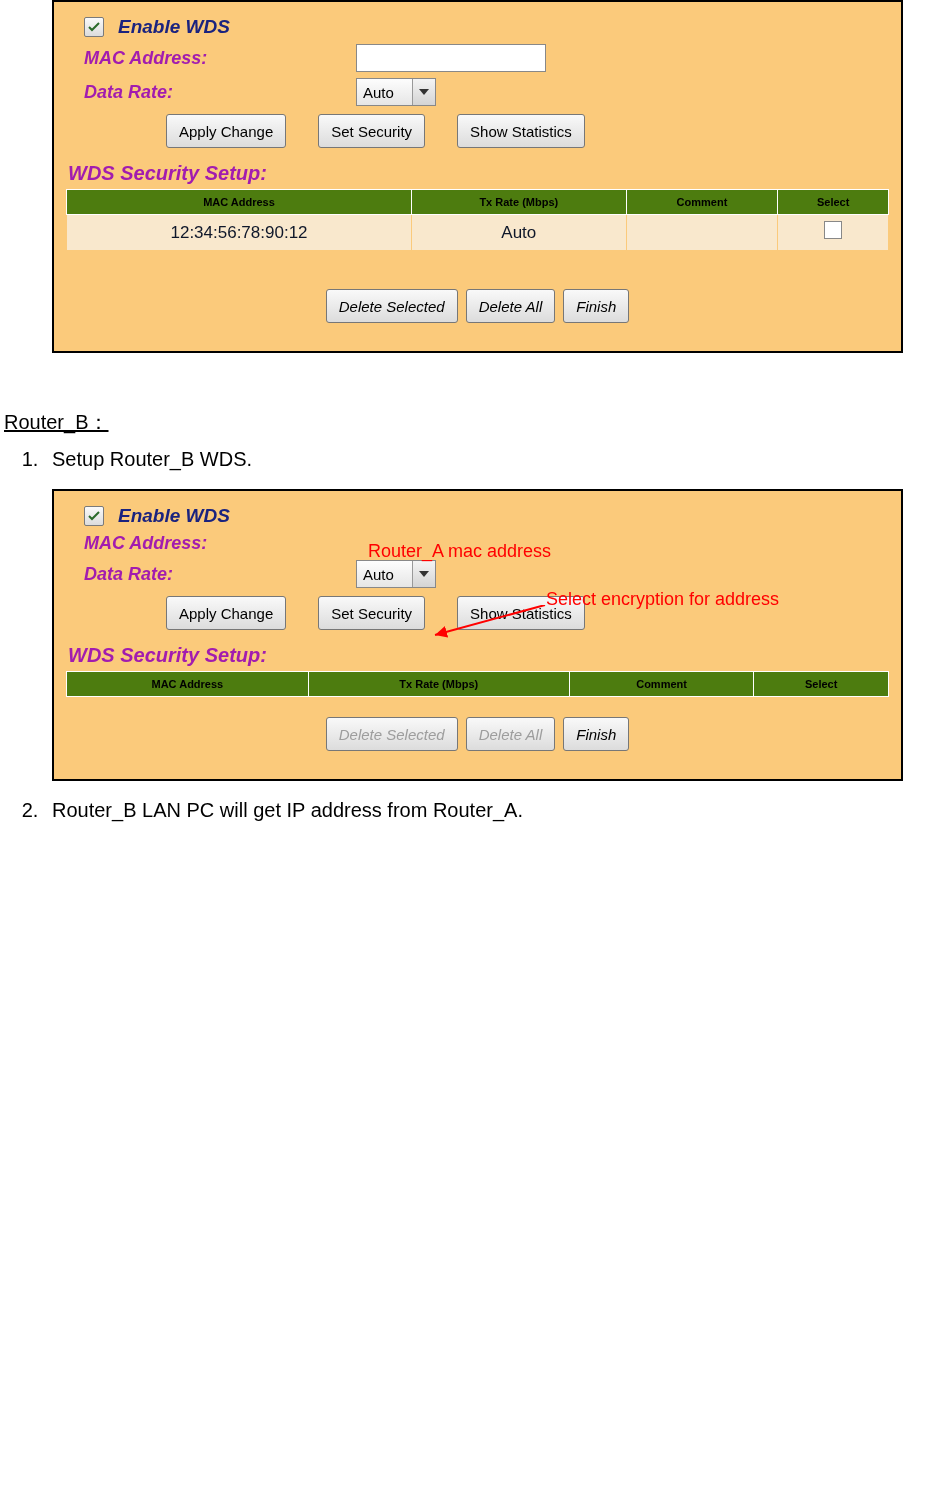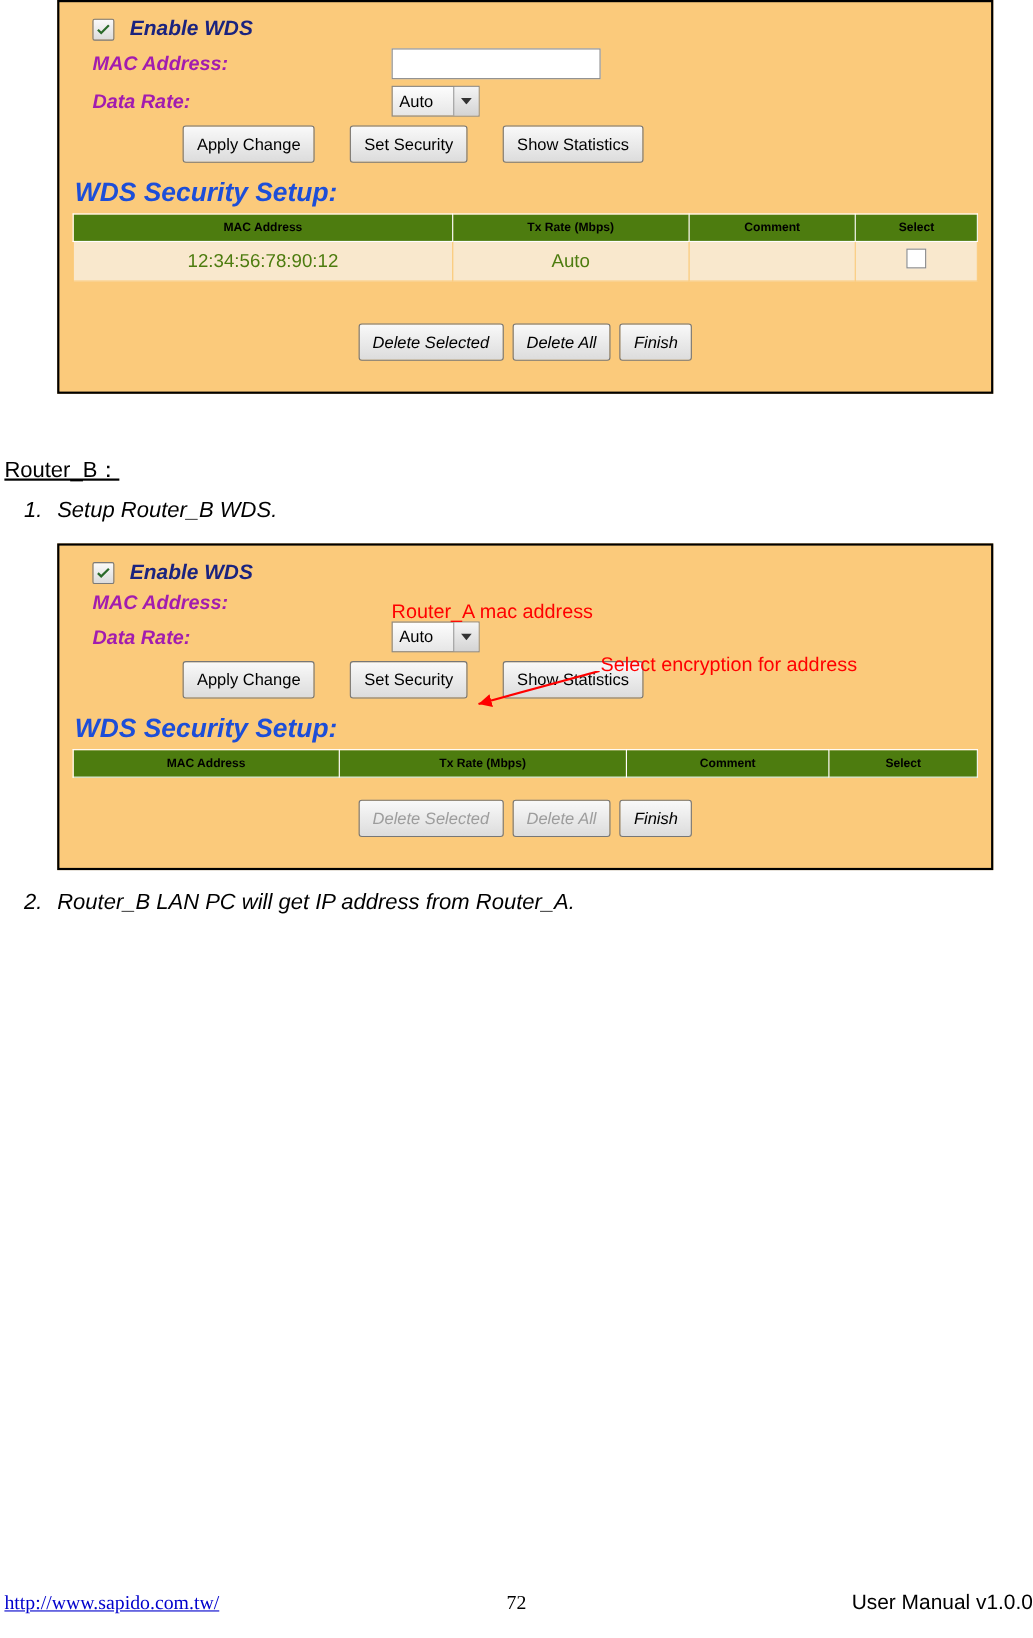--- a/index.html
+++ b/index.html
@@ -110,24 +110,24 @@
     margin: 8px 0 8px 100px;
     text-align: center;
   }
   .btn-row.center {
     justify-content: center;
     margin-left: 0;
     gap: 8px;
     font-style: italic;
   }
   .section-title {
-    color: #1d4ed8;
+    color: #a21caf;
     font-weight: bold;
     font-style: italic;
-    font-size: 24px;
+    font-size: 20px;
     margin: 14px 0 4px 2px;
   }
   table.sec {
     width: 100%;
     border-collapse: collapse;
   }
   table.sec th {
     background: #4d7c0f;
     color: #000;
     font-weight: bold;
@@ -135,21 +135,21 @@
     padding: 6px 8px;
     border: 1px solid #fff;
     text-align: center;
   }
   table.sec td {
     background: #f9e8cd;
     padding: 6px 8px;
     border: 1px solid #fbca7b;
     text-align: center;
     font-size: 17px;
-    color: #4d7c0f;
+    color: #0f172a;
   }
   .tiny-check {
     width: 16px;
     height: 16px;
     border: 1px solid #888;
     background: #fff;
     display: inline-block;
   }
   .body-text {
     font-size: 20px;
@@ -159,21 +159,20 @@
   }
   ol.steps {
     font-size: 20px;
     color: #000;
     margin: 6px 0 18px 4px;
     padding-left: 40px;
   }
   ol.steps li {
     text-indent: 8px;
     margin-bottom: 14px;
-    font-style: italic;
   }
   .annot-red {
     position: absolute;
     color: #ff0000;
     font-size: 18px;
     pointer-events: none;
   }
   .arrow-svg {
     position: absolute;
     pointer-events: none;
@@ -299,35 +298,30 @@
       </tbody>
         </table>
       <div style="height:12px"></div>
       <div class="btn-row center">
         <div class="btn disabled">Delete Selected</div>
         <div class="btn disabled">Delete All</div>
         <div class="btn">Finish</div>
       </div>
     </div>
 
-    <div class="annot-red" style="left:356px; top:52px;">Router_A mac address</div>
+    <div class="annot-red" style="left:368px; top:52px;">Router_A mac address</div>
     <div class="annot-red" style="left:546px; top:100px;">Select encryption for address</div>
     <svg class="arrow-svg" style="left:420px; top:116px;" width="130" height="40">
       <defs>
         <marker id="ah" markerWidth="8" markerHeight="8" refX="6" refY="3" orient="auto">
           <path d="M0,0 L6,3 L0,6 Z" fill="#ff0000"></path>
         </marker>
       </defs>
       <line x1="125" y1="0" x2="15" y2="30" stroke="#ff0000" stroke-width="2" marker-end="url(#ah)"></line>
     </svg>
   </div>
 
   <ol class="steps" start="2" style="margin-top:18px;">
     <li>Router_B LAN PC will get IP address from Router_A.</li>
   </ol>
 
-  <div class="footer">
-    <span class="url">http://www.sapido.com.tw/</span>
-    <span class="pg">72</span>
-    <span class="ver">User  Manual  v1.0.0</span>
-  </div>
 
 </div>
 
 </body></html>

